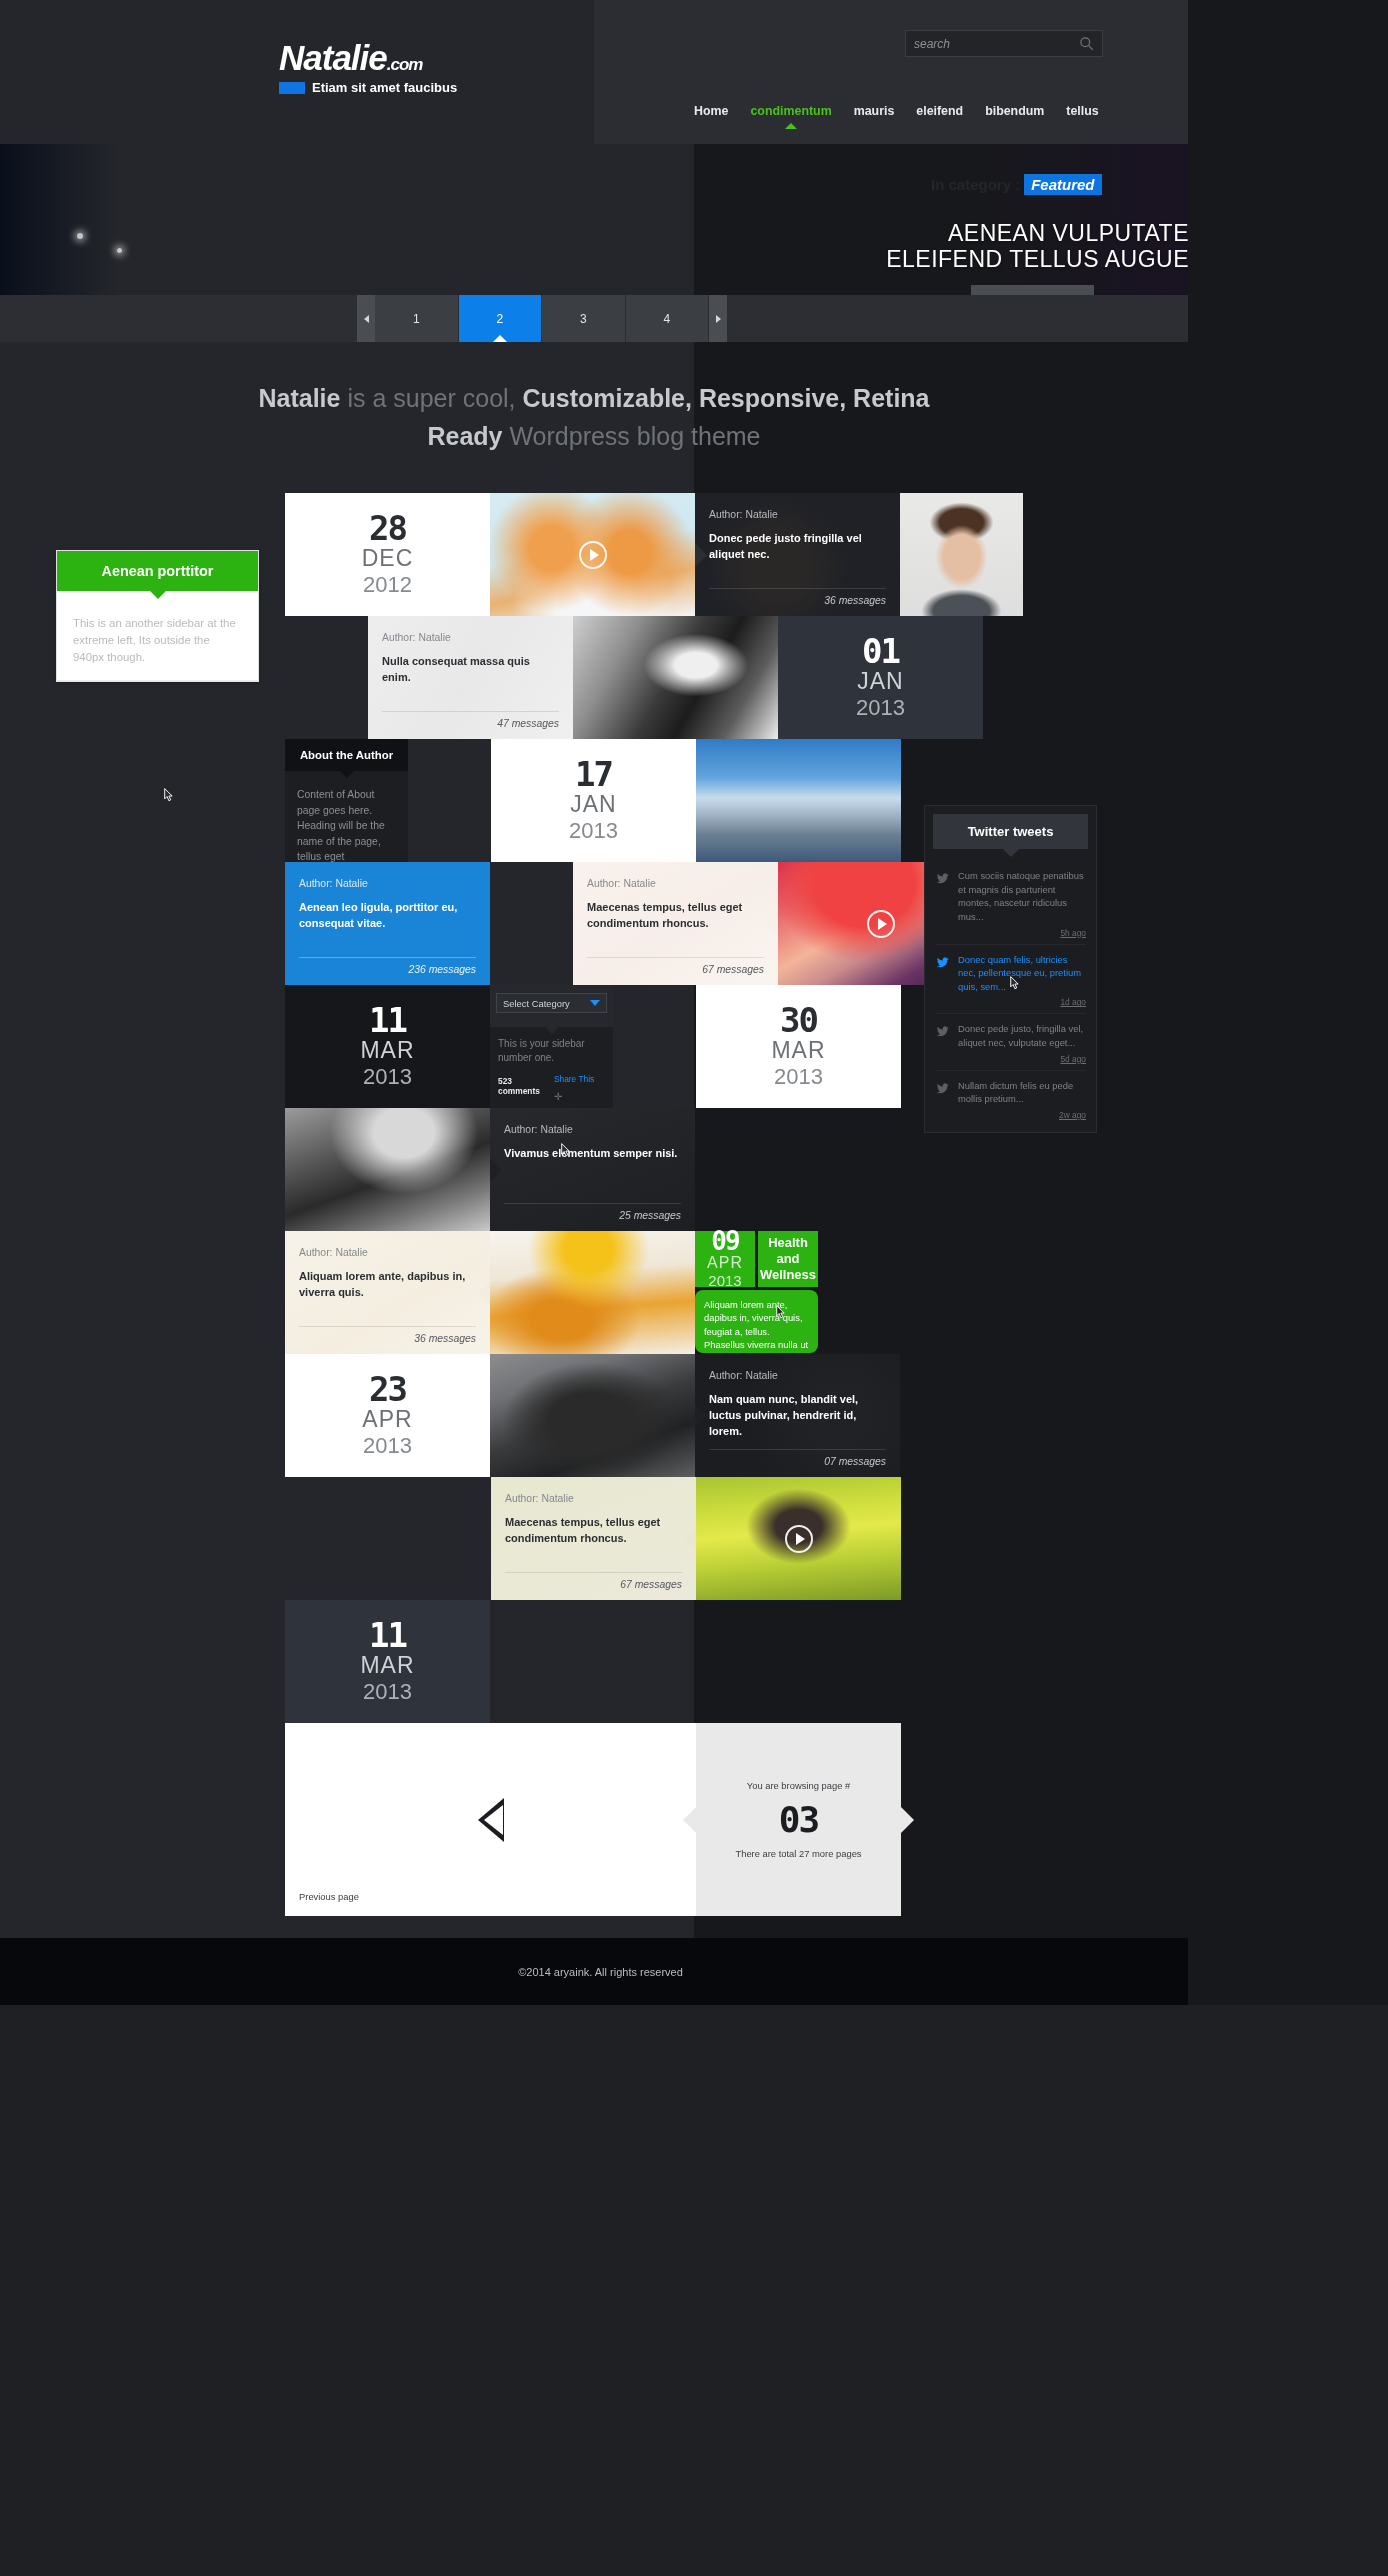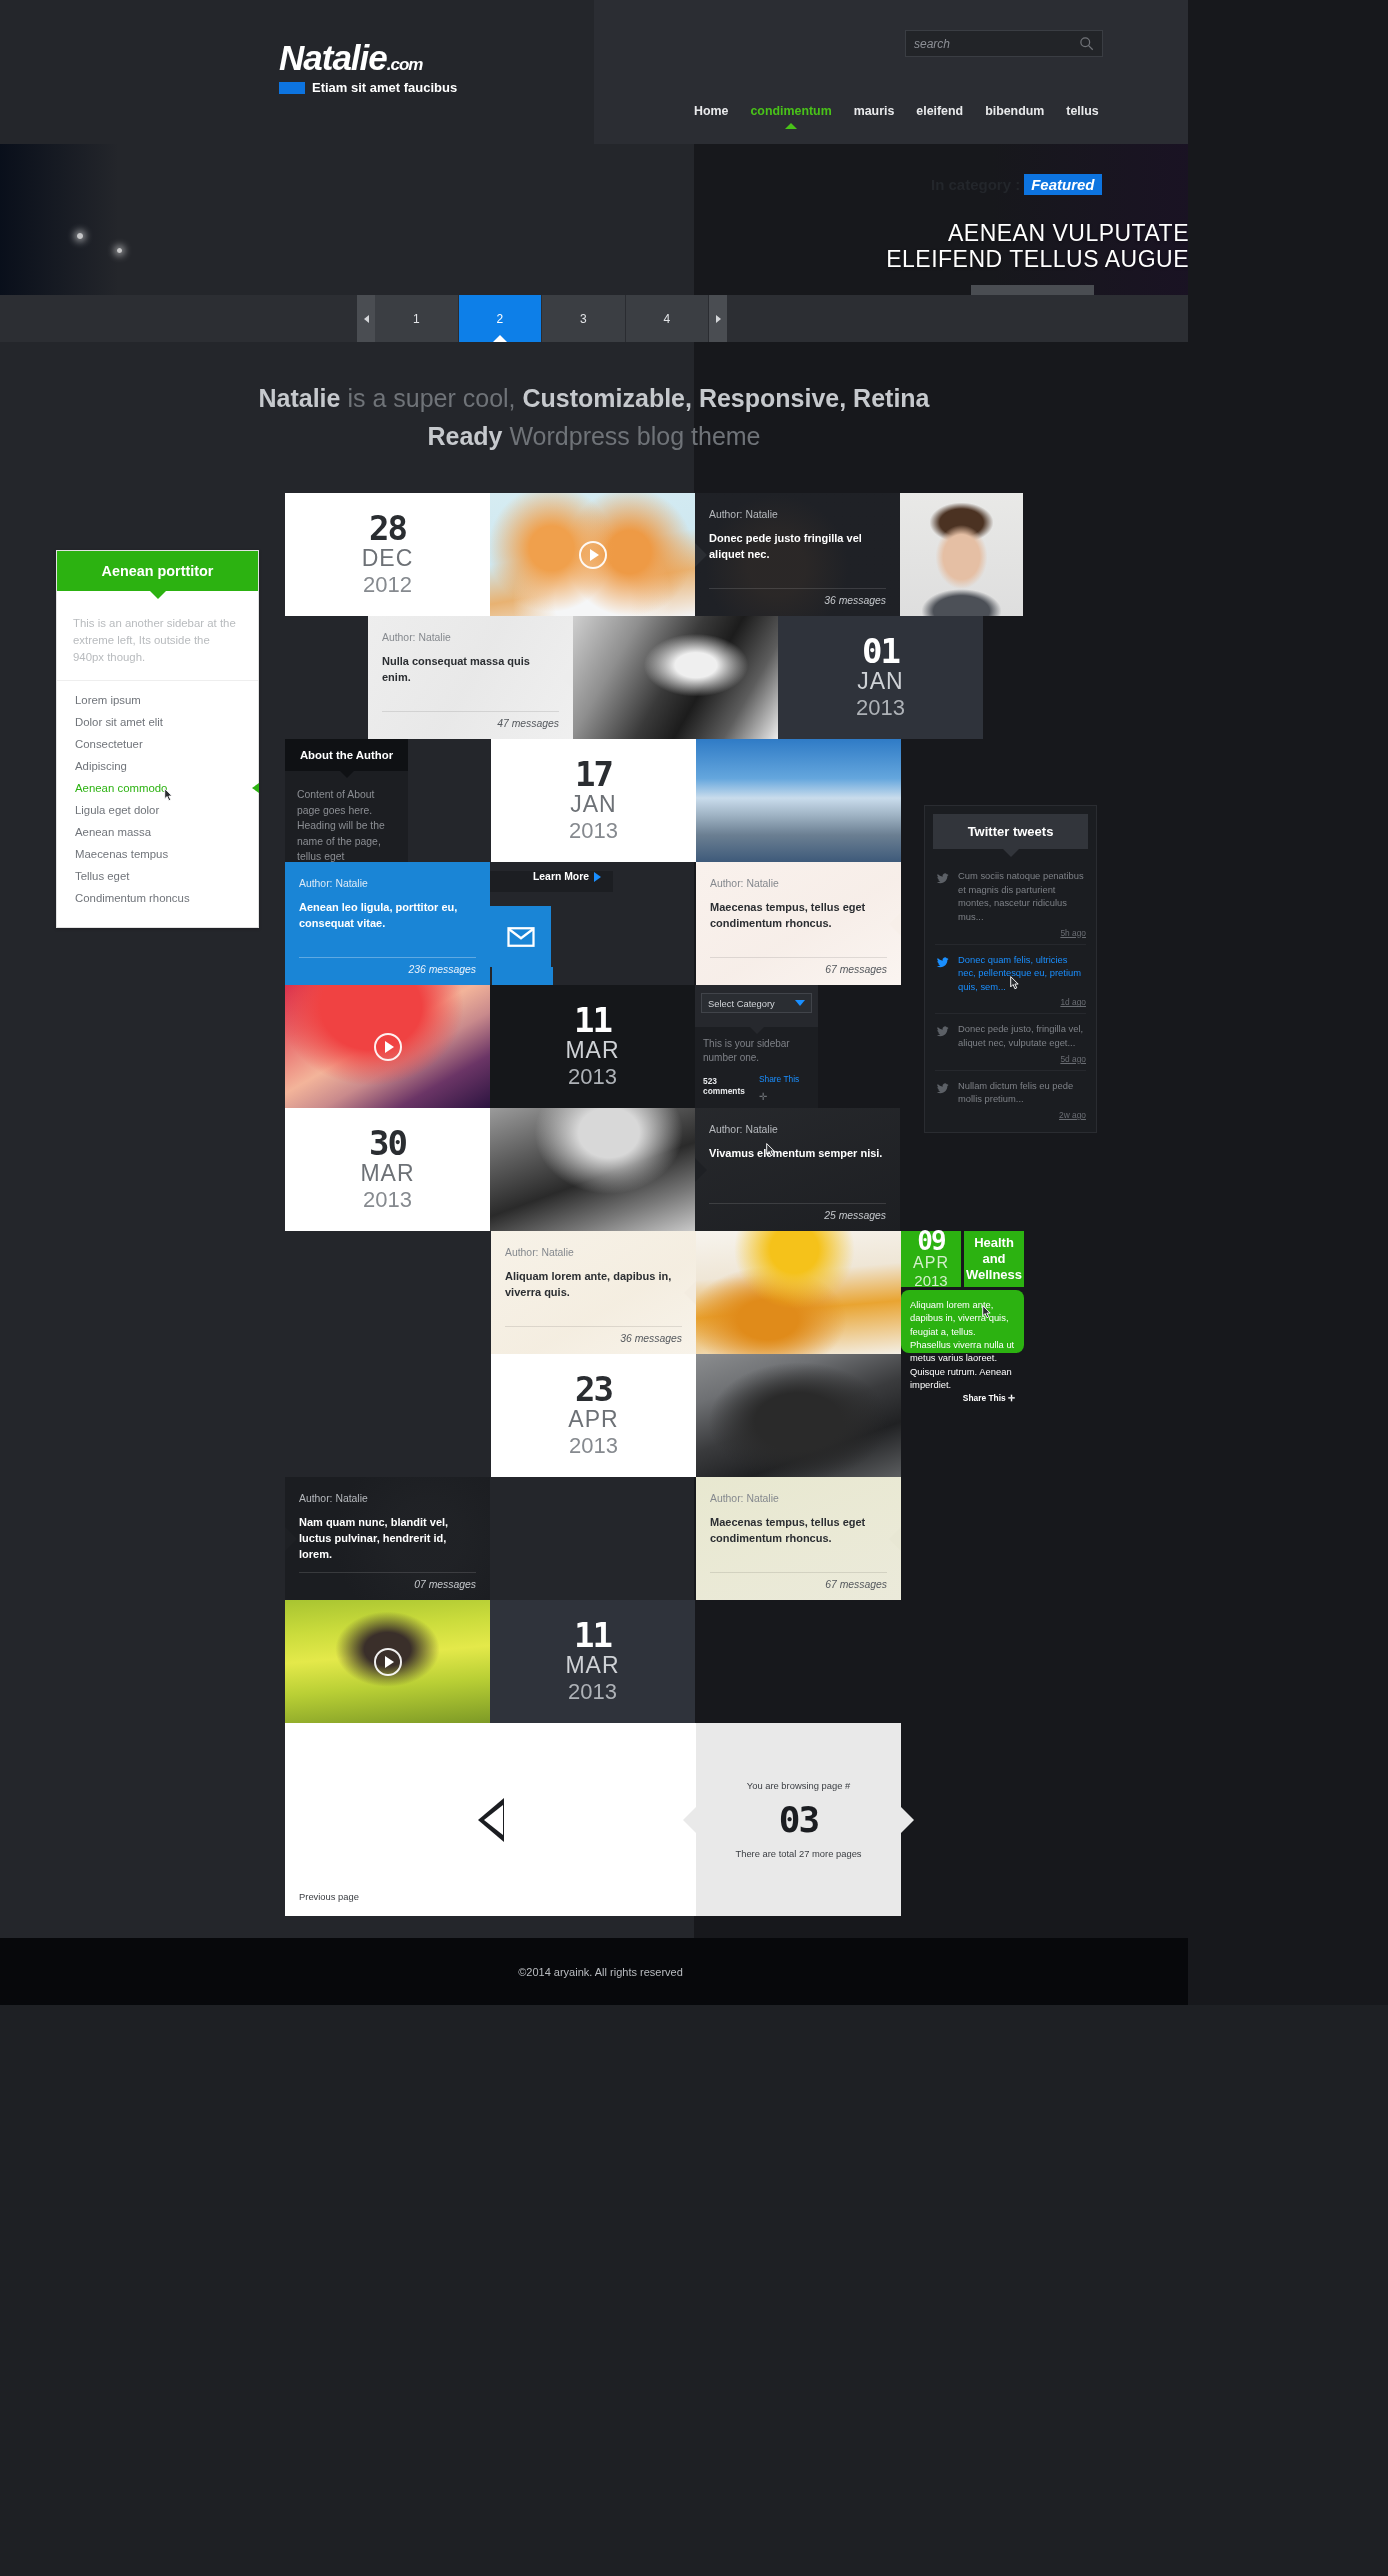--- a/index.html
+++ b/index.html
@@ -387,32 +387,20 @@
     <div class="inner">
       <b>Natalie</b><span> is a super cool, </span><b>Customizable, Responsive, Retina Ready</b><span> Wordpress blog theme</span>
     </div>
   </div>
 
   <div class="main">
 
     <div class="leftbar">
       <div class="leftbar-head">Aenean porttitor</div>
       <div class="leftbar-desc">This is an another sidebar at the extreme left, Its outside the 940px though.</div>
-      <ul class="leftbar-list">
-        <li>Lorem ipsum</li>
-        <li>Dolor sit amet elit</li>
-        <li>Consectetuer</li>
-        <li>Adipiscing</li>
-        <li class="active">Aenean commodo</li>
-        <li>Ligula eget dolor</li>
-        <li>Aenean massa</li>
-        <li>Maecenas tempus</li>
-        <li>Tellus eget</li>
-        <li>Condimentum rhoncus</li>
-      </ul>
       <div class="cursor" style="left:103px;top:236px;">
         <svg viewBox="0 0 16 20">
             <path d="M5 1 L5 12 L7.5 9.5 L9.5 14 L11.5 13 L9.5 9 L13 9 Z" fill="#2b2d31" stroke="#fff" stroke-width="1"></path>
           </svg>
       </div>
     </div>
 
     <div class="grid">
 
       <div class="cell c-date light">
@@ -457,48 +445,20 @@
       <div class="cell c-date light">
         <div class="d-day">17</div>
         <div class="d-mon">JAN</div>
         <div class="d-yr">2013</div>
       </div>
       <div class="cell ph ph-mountain"></div>
       <div class="cell c-text blue notch-l" style="color:#1a85d6;">
         <div class="author">Author: Natalie</div>
         <div class="excerpt">Aenean leo ligula, porttitor eu, consequat vitae.</div>
         <div class="msgs">236 messages</div>
-      </div>
-      <div class="cell" style="width:123px;height:123px;background:transparent;overflow:visible;">
-        <div style="background:#1c1e22;padding:0 12px 10px;margin-top:-1px;">
-          <div class="author-more">
-            <span>Learn More</span><span class="t"></span>
-          </div>
-        </div>
-        <div style="display:flex;flex-wrap:wrap;gap:0;margin-top:14px;">
-          <div class="social">
-            <svg viewBox="0 0 24 24">
-                <rect x="2" y="5" width="20" height="14" fill="none" stroke="#fff" stroke-width="1.8"></rect>
-                <path d="M2.5 5.8 L12 13 L21.5 5.8" fill="none" stroke="#fff" stroke-width="1.8"></path>
-              </svg>
-          </div>
-          <div class="social" style="margin-left:2px;">
-            <svg viewBox="0 0 24 24">
-                <path d="M15 4h-2.5C10.5 4 9.5 5.3 9.5 7.3V10H7.5v3.2h2v7.8h3.2v-7.8h2.4l.4-3.2h-2.8V7.7c0-.8.2-1.3 1.3-1.3H15z"></path>
-              </svg>
-          </div>
-          <div class="social" style="margin-top:2px;">
-            <svg viewBox="0 0 24 24">
-                <path d="M22 5.9c-.7.3-1.5.5-2.3.6.8-.5 1.4-1.3 1.7-2.2-.8.5-1.6.8-2.5 1a3.9 3.9 0 0 0-6.7 3.6A11 11 0 0 1 4.1 4.7a3.9 3.9 0 0 0 1.2 5.2c-.6 0-1.2-.2-1.8-.5a3.9 3.9 0 0 0 3.1 3.8c-.6.2-1.2.2-1.8.1a3.9 3.9 0 0 0 3.6 2.7 7.8 7.8 0 0 1-5.8 1.6 11 11 0 0 0 6 1.8c7.2 0 11.1-6 11.1-11.1v-.5c.8-.6 1.5-1.3 2-2.1z"></path>
-              </svg>
-          </div>
-          <div class="social" style="margin-top:2px;margin-left:2px;">
-            <span class="pin">Pinterest</span>
-          </div>
-        </div>
       </div>
       <div class="cell" style="width:83px;background:transparent;"></div>
 
       <div class="cell c-text light ph-street notch-r" style="color:#f7efe9; background:linear-gradient(rgba(250,244,240,.86),rgba(250,244,240,.86)), linear-gradient(150deg,#f3e0d6 0%,#e3c9bc 55%,#fdf8f5 100%);">
         <div class="author">Author: Natalie</div>
         <div class="excerpt">Maecenas tempus, tellus eget condimentum rhoncus.</div>
         <div class="msgs">67 messages</div>
       </div>
       <div class="cell ph ph-redhat">
         <div class="playbtn">

